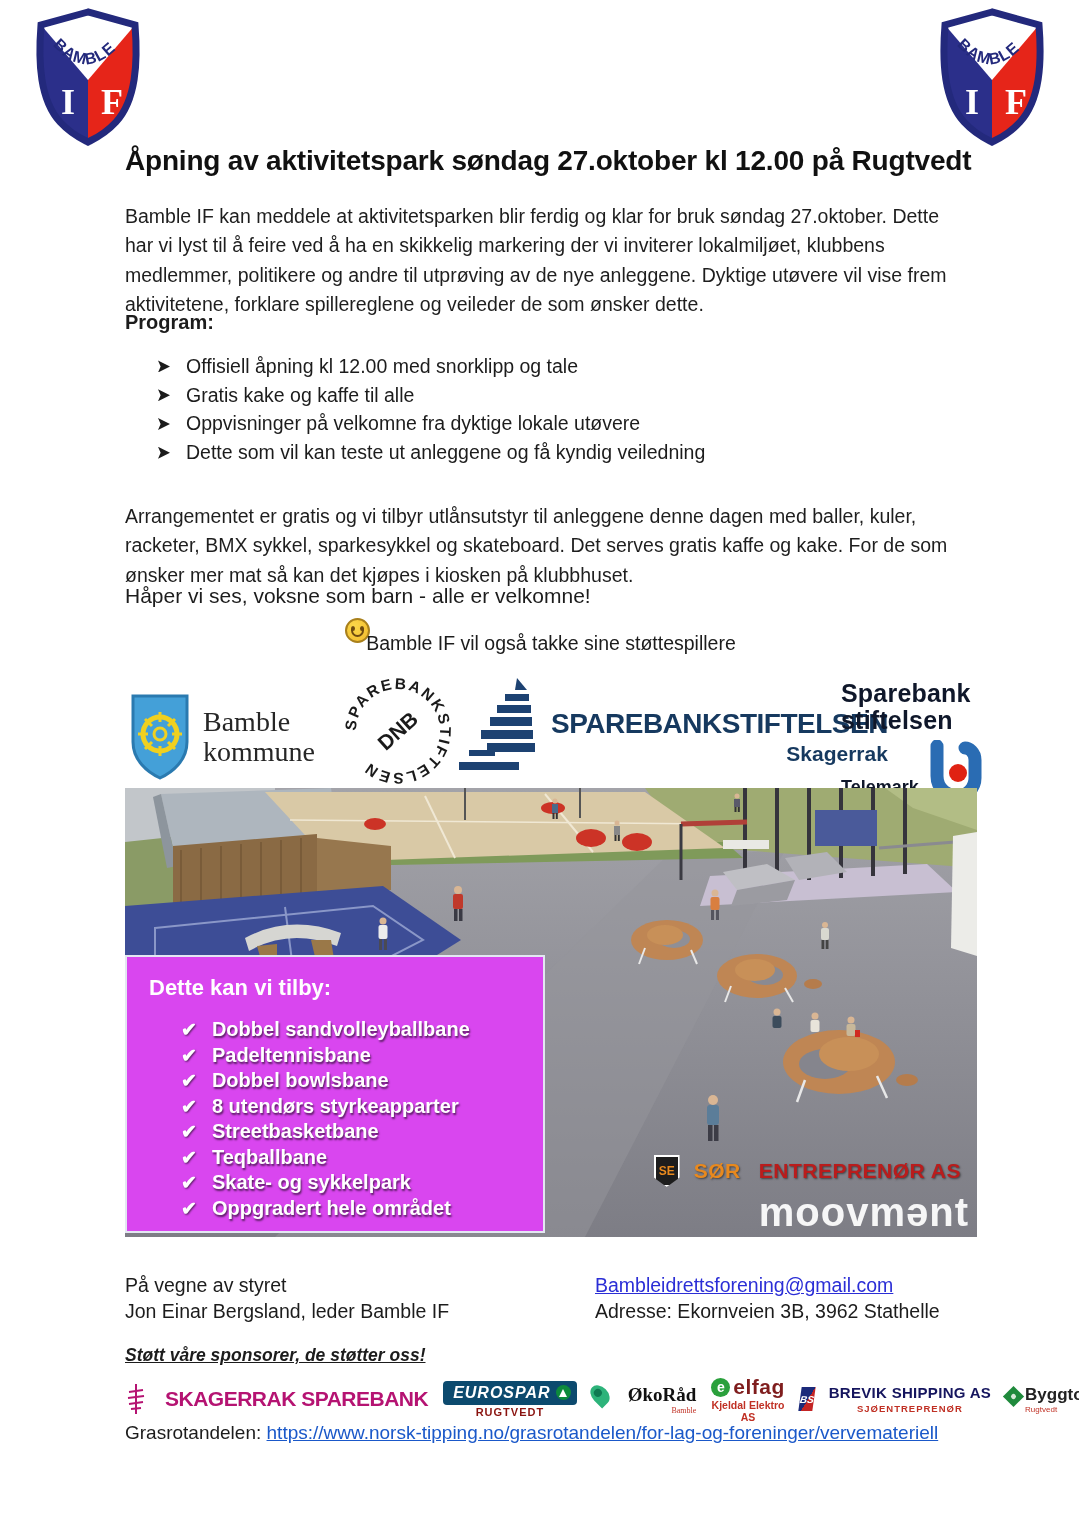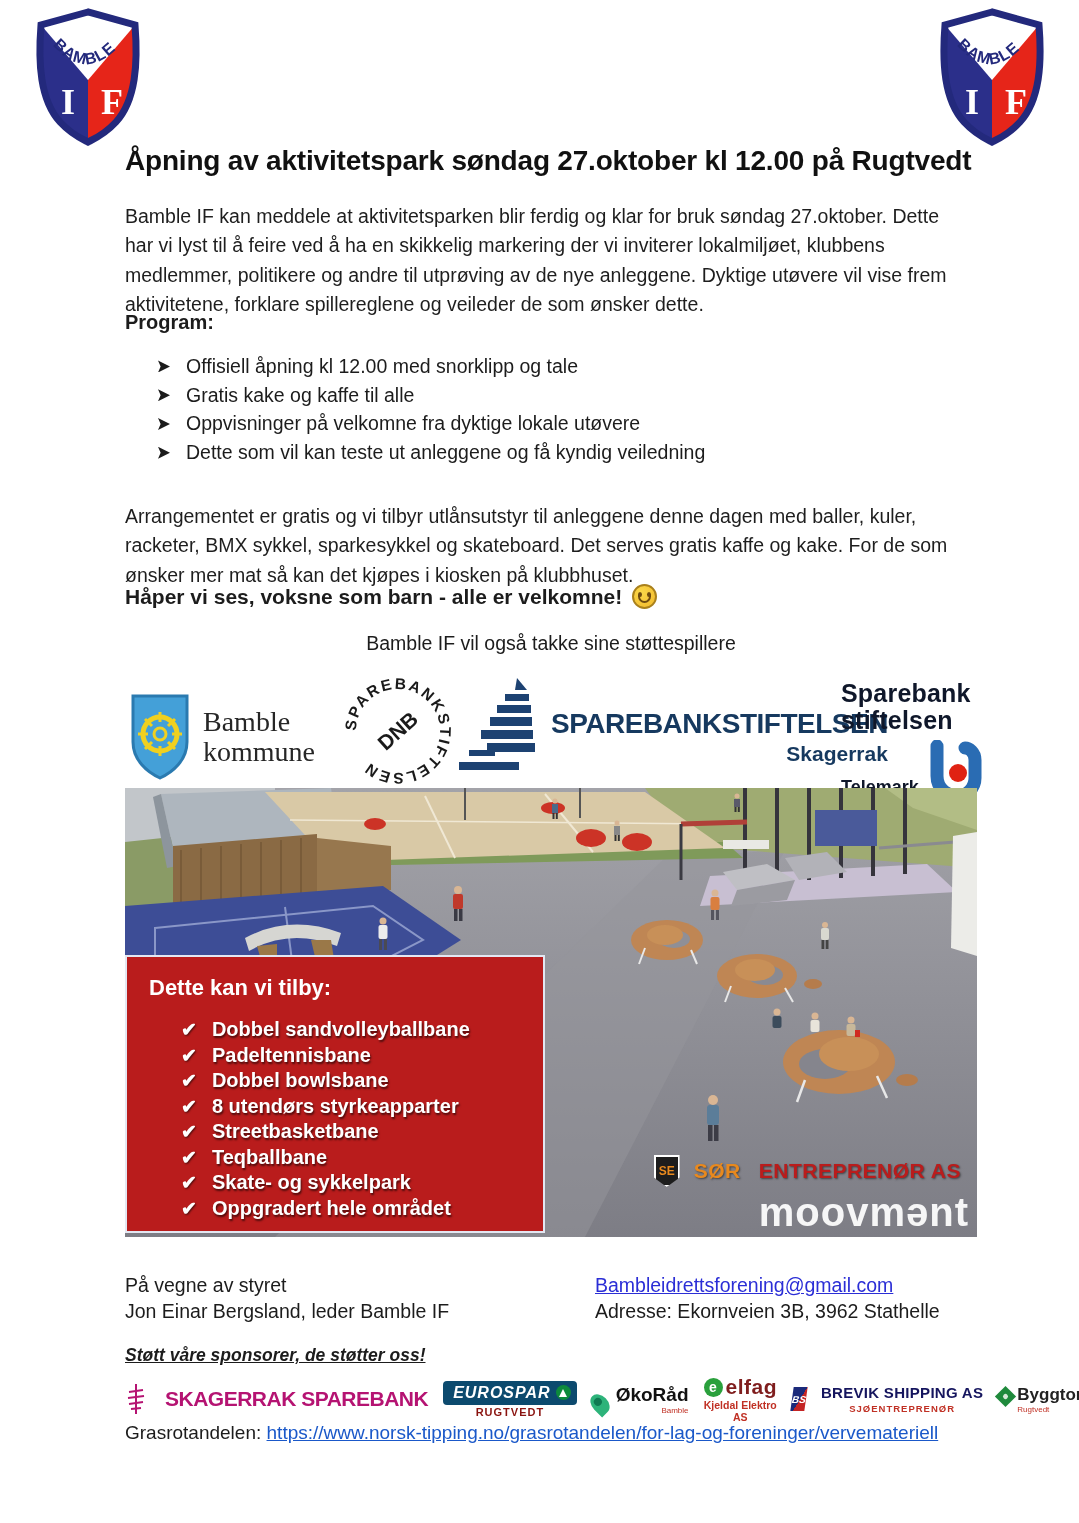--- a/index.html
+++ b/index.html
@@ -12,21 +12,21 @@
 
   
   .title{position:absolute;left:125px;top:126px;width:852px;font-size:28px;font-weight:bold;color:#111;letter-spacing:-0.2px;}
   .para{position:absolute;left:125px;width:828px;font-size:19.5px;line-height:29.5px;color:#1e1e1e;}
   .p1{top:182px;} .p2{top:482px;}
   .program-h{position:absolute;left:125px;top:311px;font-size:20px;font-weight:bold;}
   .program-list{position:absolute;left:158px;top:352px;list-style:none;margin:0;padding:0;}
   .program-list li{display:flex;align-items:center;gap:16px;height:28.8px;font-size:19.5px;}
   .arrow{display:inline-block;width:12px;height:12px;background:#1b1b1b;
          clip-path:polygon(0 0,100% 50%,0 100%,22% 50%);flex:0 0 auto;}
-  .highlight{position:absolute;left:125px;top:584px;font-size:21px;font-weight:bold;display:flex;align-items:center;gap:10px;}
+  .highlight{position:absolute;left:125px;top:584px;font-size:21px;font-weight:normal;display:flex;align-items:center;gap:10px;flex-direction:column;}
   .smiley{width:25px;height:25px;border-radius:50%;background:radial-gradient(circle at 35% 30%,#fbd84a,#f2b92c);
           border:2px solid #a9801c;position:relative;display:inline-block;box-sizing:border-box;}
   .smiley::before{content:'';position:absolute;left:4px;top:6px;width:4px;height:5px;border-radius:50%;
           background:#6e4a10;box-shadow:9px 0 0 #6e4a10;}
   .smiley::after{content:'';position:absolute;left:4px;top:9px;width:13px;height:8px;border:2px solid #6e4a10;
           border-top:none;border-radius:0 0 12px 12px;box-sizing:border-box;}
   .thanks{position:absolute;left:125px;top:632px;width:852px;text-align:center;font-size:19.5px;}
 
   
   .supporters{position:absolute;left:125px;top:676px;width:852px;height:112px;}
@@ -37,21 +37,21 @@
   .sks-text{color:#16395f;text-align:right;padding-bottom:8px;}
   .sks-name{font-size:28px;font-weight:bold;letter-spacing:-0.5px;}
   .sks-region{font-size:21px;font-weight:bold;margin-top:2px;}
   .tel{position:absolute;left:716px;top:4px;color:#0f172a;}
   .tel-big{font-size:25px;font-weight:bold;line-height:27px;letter-spacing:0.2px;}
   .tel-row{display:flex;align-items:flex-end;gap:8px;margin-top:6px;}
   .tel-small{font-size:18px;font-weight:bold;padding-bottom:4px;}
 
   
   .park{position:absolute;left:125px;top:788px;width:852px;height:449px;overflow:hidden;}
-  .offer-box{position:absolute;left:0;top:167px;width:420px;height:278px;background:#b91c1c;
+  .offer-box{position:absolute;left:0;top:167px;width:420px;height:278px;background:#d946ef;
              border:2px solid #e3e7f2;box-sizing:border-box;padding:16px 18px 0 20px;color:#fff;}
   .offer-h{font-size:22px;font-weight:bold;margin:2px 0 16px 2px;}
   .offer-list{list-style:none;margin:0;padding:0 0 0 34px;}
   .offer-list li{display:flex;gap:15px;align-items:center;height:25.5px;font-size:20px;font-weight:bold;
                  text-shadow:1px 1.5px 2px rgba(0,0,0,.6);white-space:nowrap;}
   .chk{font-size:19px;flex:0 0 auto;text-shadow:1px 1px 2px rgba(0,0,0,.6);}
   .sor{position:absolute;right:16px;bottom:50px;display:flex;align-items:center;gap:14px;}
   .sor-shield{width:26px;height:32px;background:#1d1d1d;border:2px solid #fff;box-sizing:border-box;
               clip-path:polygon(0 0,100% 0,100% 70%,50% 100%,0 70%);display:flex;align-items:center;justify-content:center;
               color:#e8891e;font-weight:bold;font-size:12px;}
@@ -70,21 +70,21 @@
   .grasrot a{color:#1a58c9;}
 
   
   .ssb{display:flex;align-items:center;gap:18px;color:#b51372;font-weight:bold;font-size:21px;letter-spacing:-0.5px;white-space:nowrap;}
   .eurospar{text-align:center;}
   .es-banner{background:#0c4a6e;border-radius:4px;color:#fff;font-weight:bold;font-style:italic;font-size:16px;
              letter-spacing:1px;padding:3px 6px 3px 10px;display:flex;align-items:center;gap:5px;}
   .spar-dot{width:15px;height:15px;border-radius:50%;background:#0d8a3c;display:inline-flex;align-items:center;justify-content:center;}
   .spar-fir{width:0;height:0;border-left:4px solid transparent;border-right:4px solid transparent;border-bottom:8px solid #fff;}
   .es-sub{color:#8a1410;font-weight:bold;font-size:11px;letter-spacing:1px;margin-top:1px;}
-  .okorad{display:flex;align-items:flex-end;gap:8px;}
+  .okorad{display:flex;align-items:flex-start;gap:20px;font-family:Liberation Serif, serif;}
   .oko-pin{width:16px;height:22px;background:#2db37a;border-radius:50% 50% 50% 0;transform:rotate(-45deg);position:relative;}
   .oko-pin::after{content:'';position:absolute;left:4px;top:4px;width:8px;height:8px;border-radius:50%;background:#0f7a52;}
   .oko-text{font-weight:bold;font-size:19px;color:#111;}
   .oko-sub{font-size:8px;color:#c03024;text-align:right;}
   .elfag{text-align:center;}
   .elfag-row{display:flex;align-items:center;gap:3px;}
   .elfag-e{width:19px;height:19px;border-radius:50%;background:#2aa03c;color:#fff;font-weight:bold;font-size:14px;
            display:flex;align-items:center;justify-content:center;}
   .elfag-name{font-weight:bold;font-size:21px;color:#7f1d1d;letter-spacing:0.5px;}
   .elfag-sub{font-size:10.5px;color:#c03024;font-weight:bold;margin-top:0px;}

